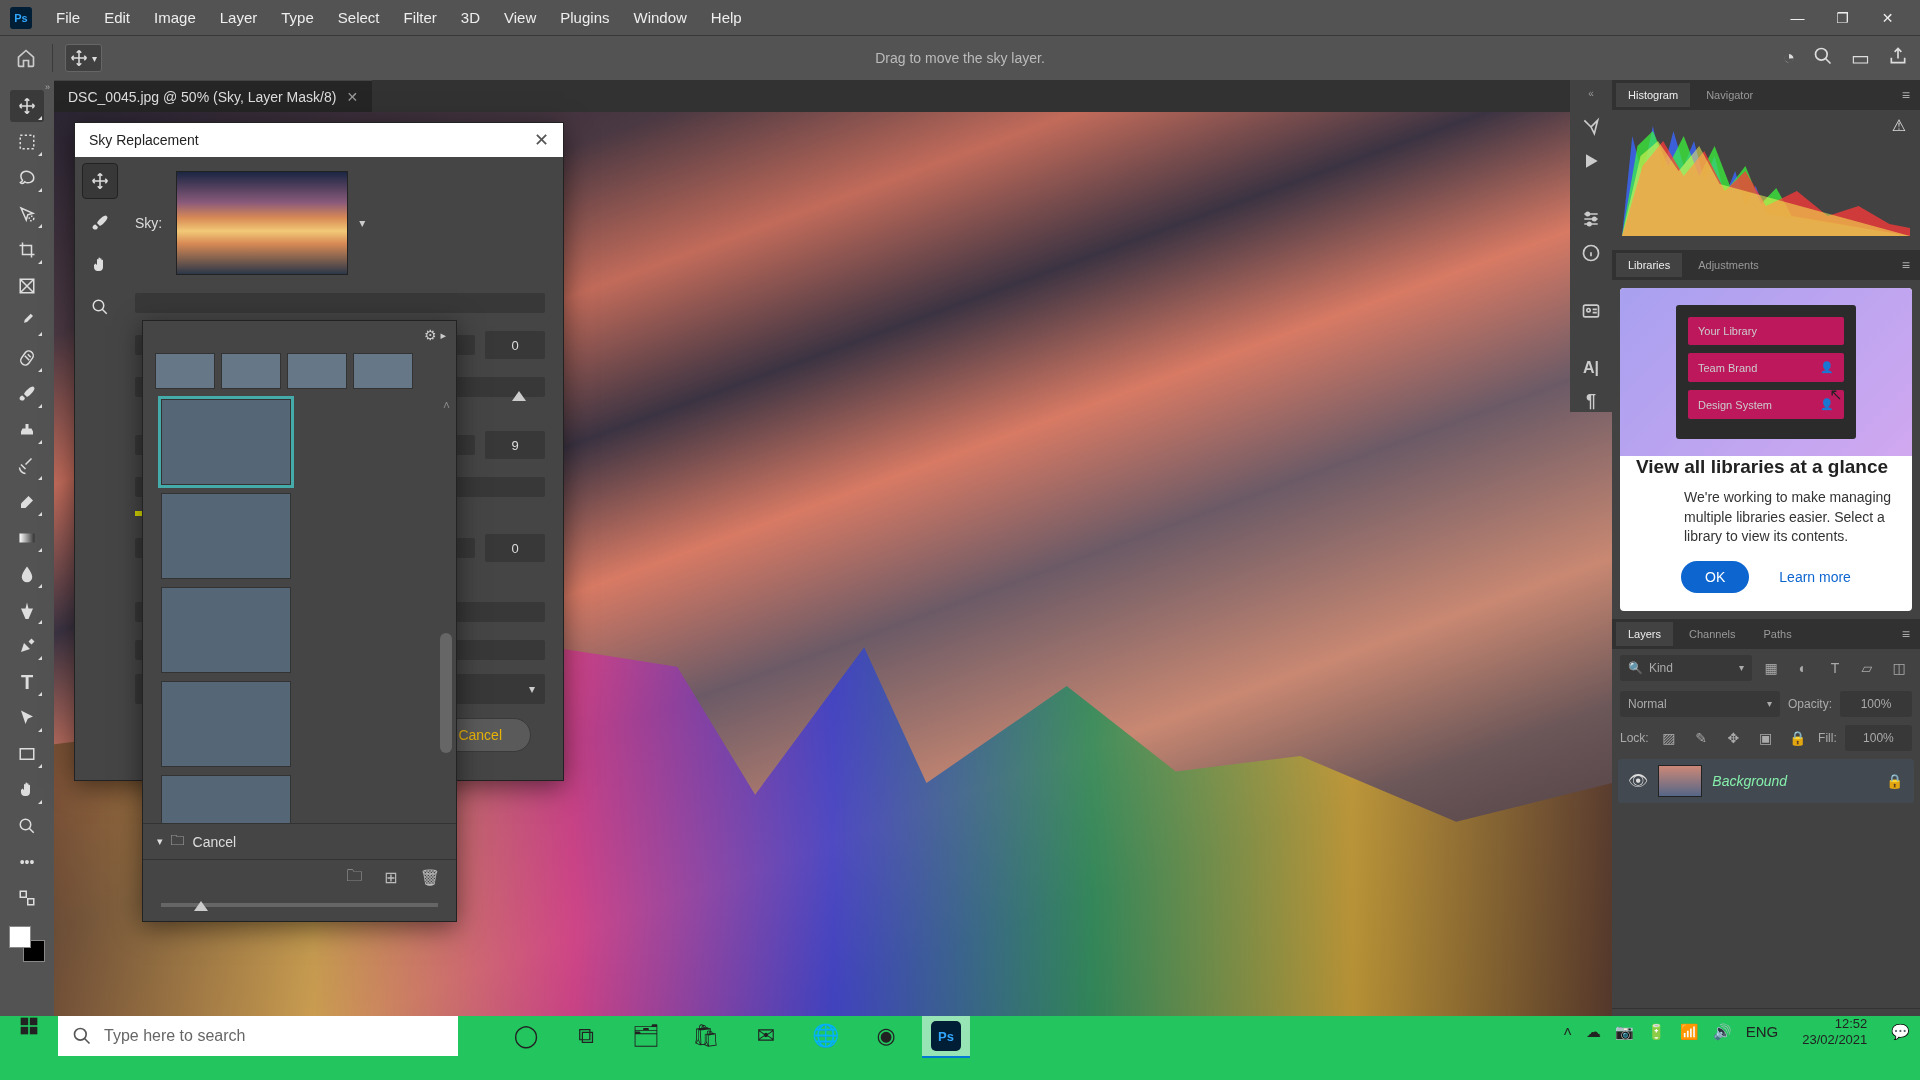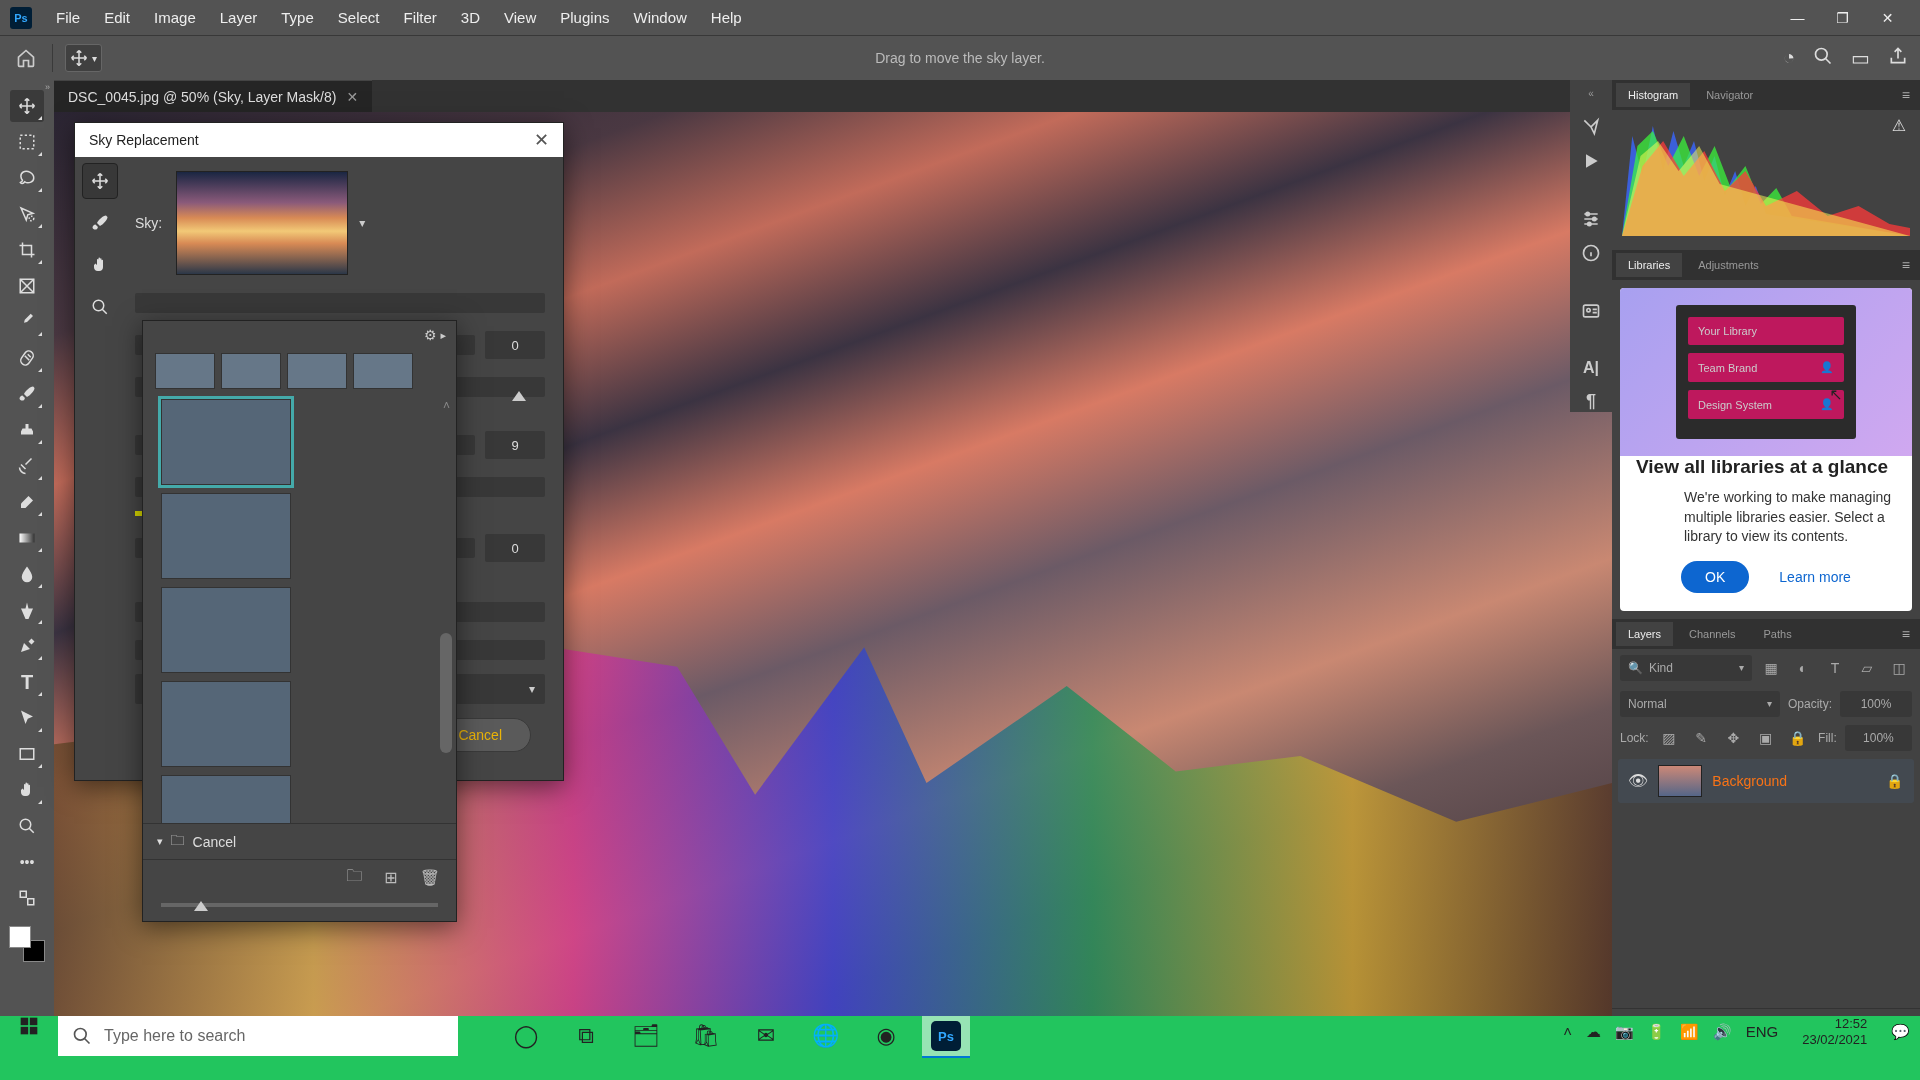--- a/index.html
+++ b/index.html
@@ -111,21 +111,21 @@
 .layers-panel { flex: 1; display: flex; flex-direction: column; min-height: 0; }
 .layers-panel .filter-row { display: flex; align-items: center; gap: 6px; padding: 6px 8px; }
 .layers-panel .kind { flex: 1; height: 26px; background: #383838; display: flex; align-items: center; padding: 0 8px; font-size: 12px; color: #aaa; gap: 6px; border-radius: 3px; }
 .layers-panel .filt-icon { width: 26px; height: 26px; display: flex; align-items: center; justify-content: center; color: #aaa; font-size: 14px; }
 .layers-panel .blend-row, .layers-panel .lock-row { display: flex; align-items: center; gap: 8px; padding: 4px 8px; font-size: 12px; color: #aaa; }
 .layers-panel .blend-sel { flex: 1; height: 26px; background: #383838; display: flex; align-items: center; padding: 0 8px; justify-content: space-between; border-radius: 3px; }
 .layers-panel .opa-box { width: 72px; height: 26px; background: #383838; display: flex; align-items: center; justify-content: center; border-radius: 3px; }
 .layer-row { display: flex; align-items: center; gap: 10px; padding: 6px 10px; background: #4a6a8a33; margin: 4px 6px; border-radius: 3px; }
 .layer-row .eye { color: #ddd; font-size: 16px; }
 .layer-row .thumb { width: 44px; height: 32px; background: linear-gradient(#c87,#568); border: 1px solid #222; }
-.layer-row .name { font-size: 14px; color: #f97316; }
+.layer-row .name { font-style: italic; font-size: 14px; color: #86efac; }
 .layer-row .lock { margin-left: auto; color: #aaa; font-size: 14px; }
 .layers-footer { margin-top: auto; height: 32px; display: flex; align-items: center; justify-content: flex-end; gap: 16px; padding: 0 12px; color: #aaa; font-size: 14px; border-top: 1px solid #333; }
 
 
 .taskbar { position: absolute; bottom: 0; left: 0; right: 0; height: 64px; background: #22c55e; display: flex; align-items: flex-start; color: #222; }
 .taskbar .start { width: 58px; display: flex; align-items: center; justify-content: center; font-size: 20px; }
 .taskbar .search { width: 400px; height: 40px; background: #fff; display: flex; align-items: center; padding: 0 14px; gap: 12px; font-size: 16px; color: #666; margin-right: 14px; }
 .taskbar .task-items { display: flex; gap: 12px; align-items: center; margin-left: 30px; }
 .taskbar .titem { width: 48px; height: 42px; display: flex; align-items: center; justify-content: center; font-size: 22px; border-bottom: 2px solid transparent; }
 .taskbar .titem.active { background: #fff8; border-bottom-color: #0078d4; }

